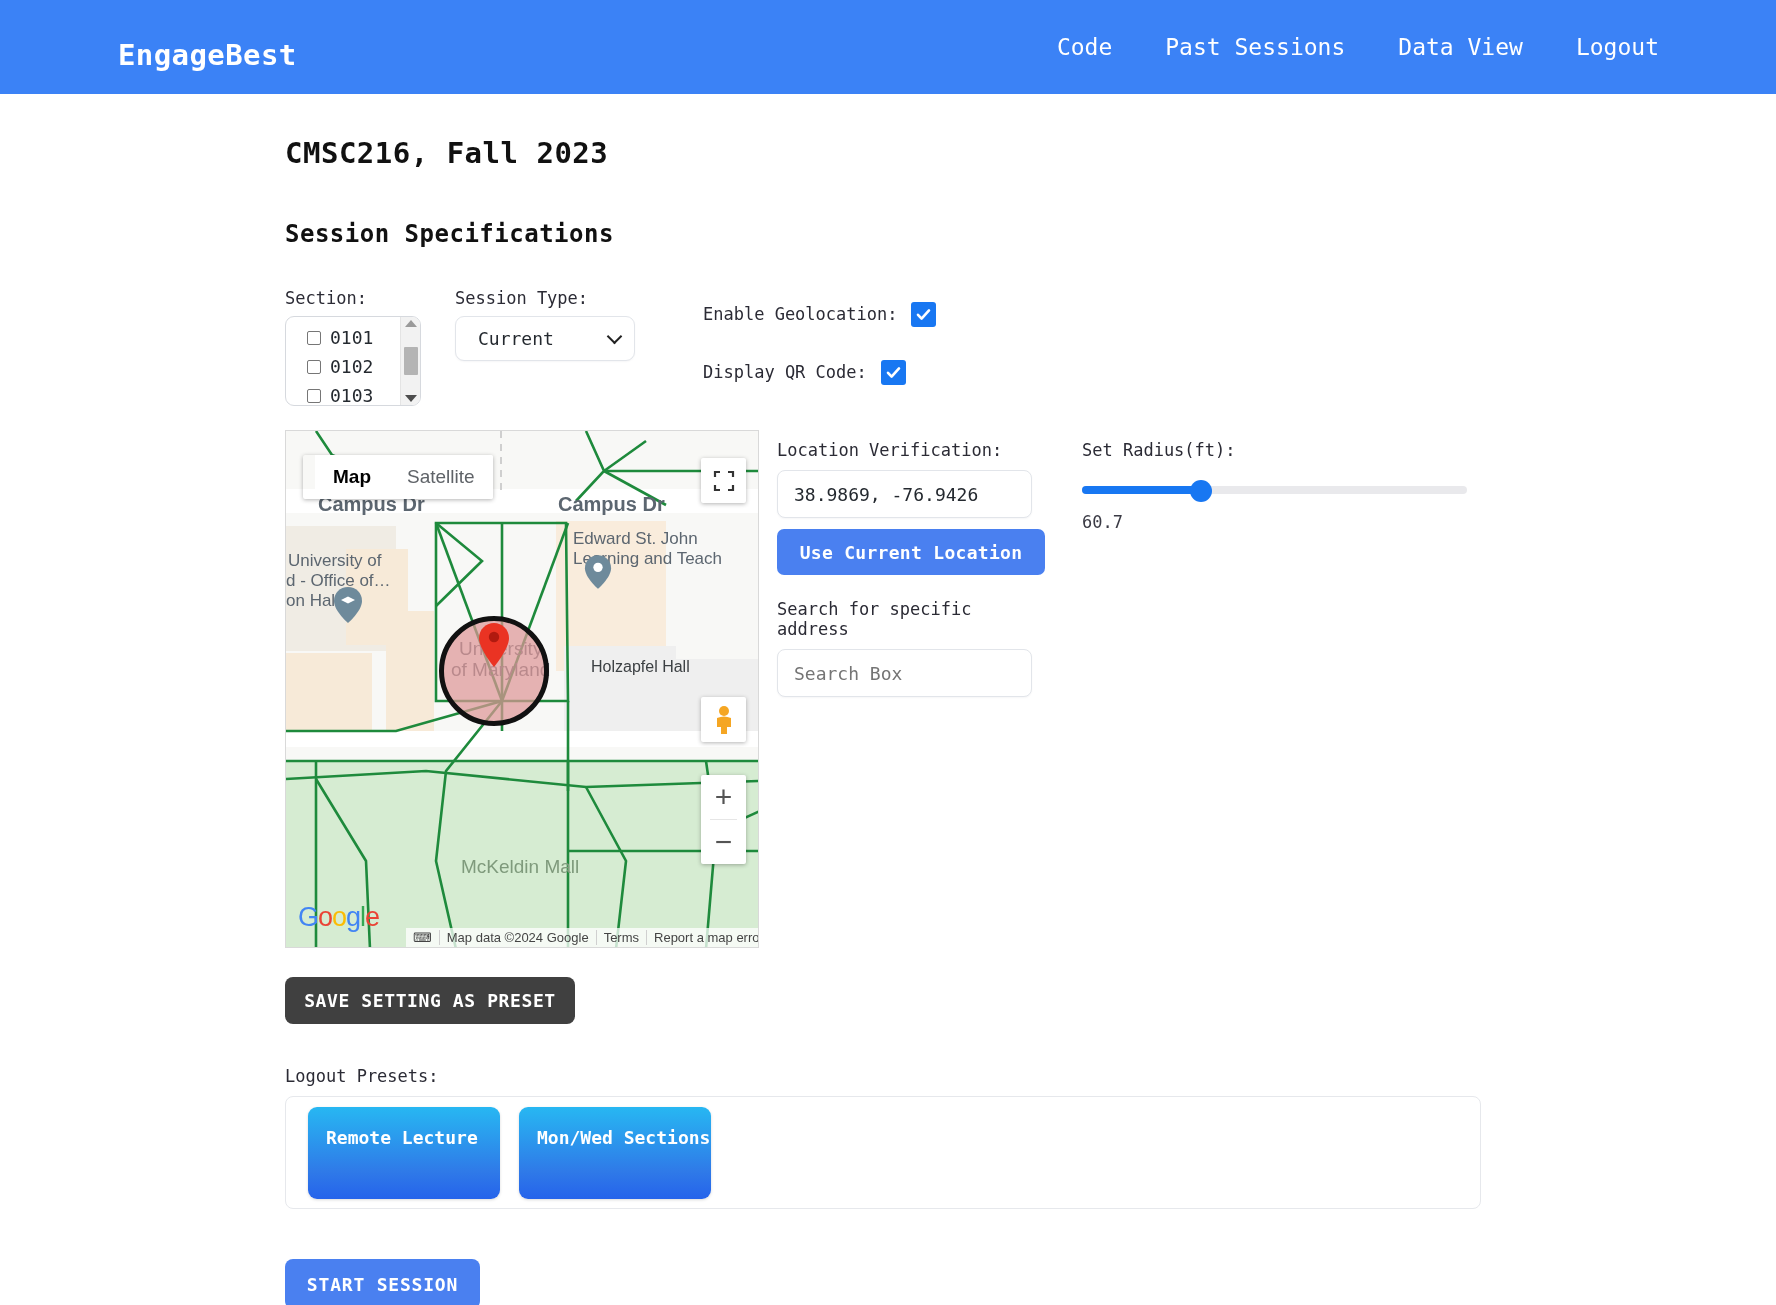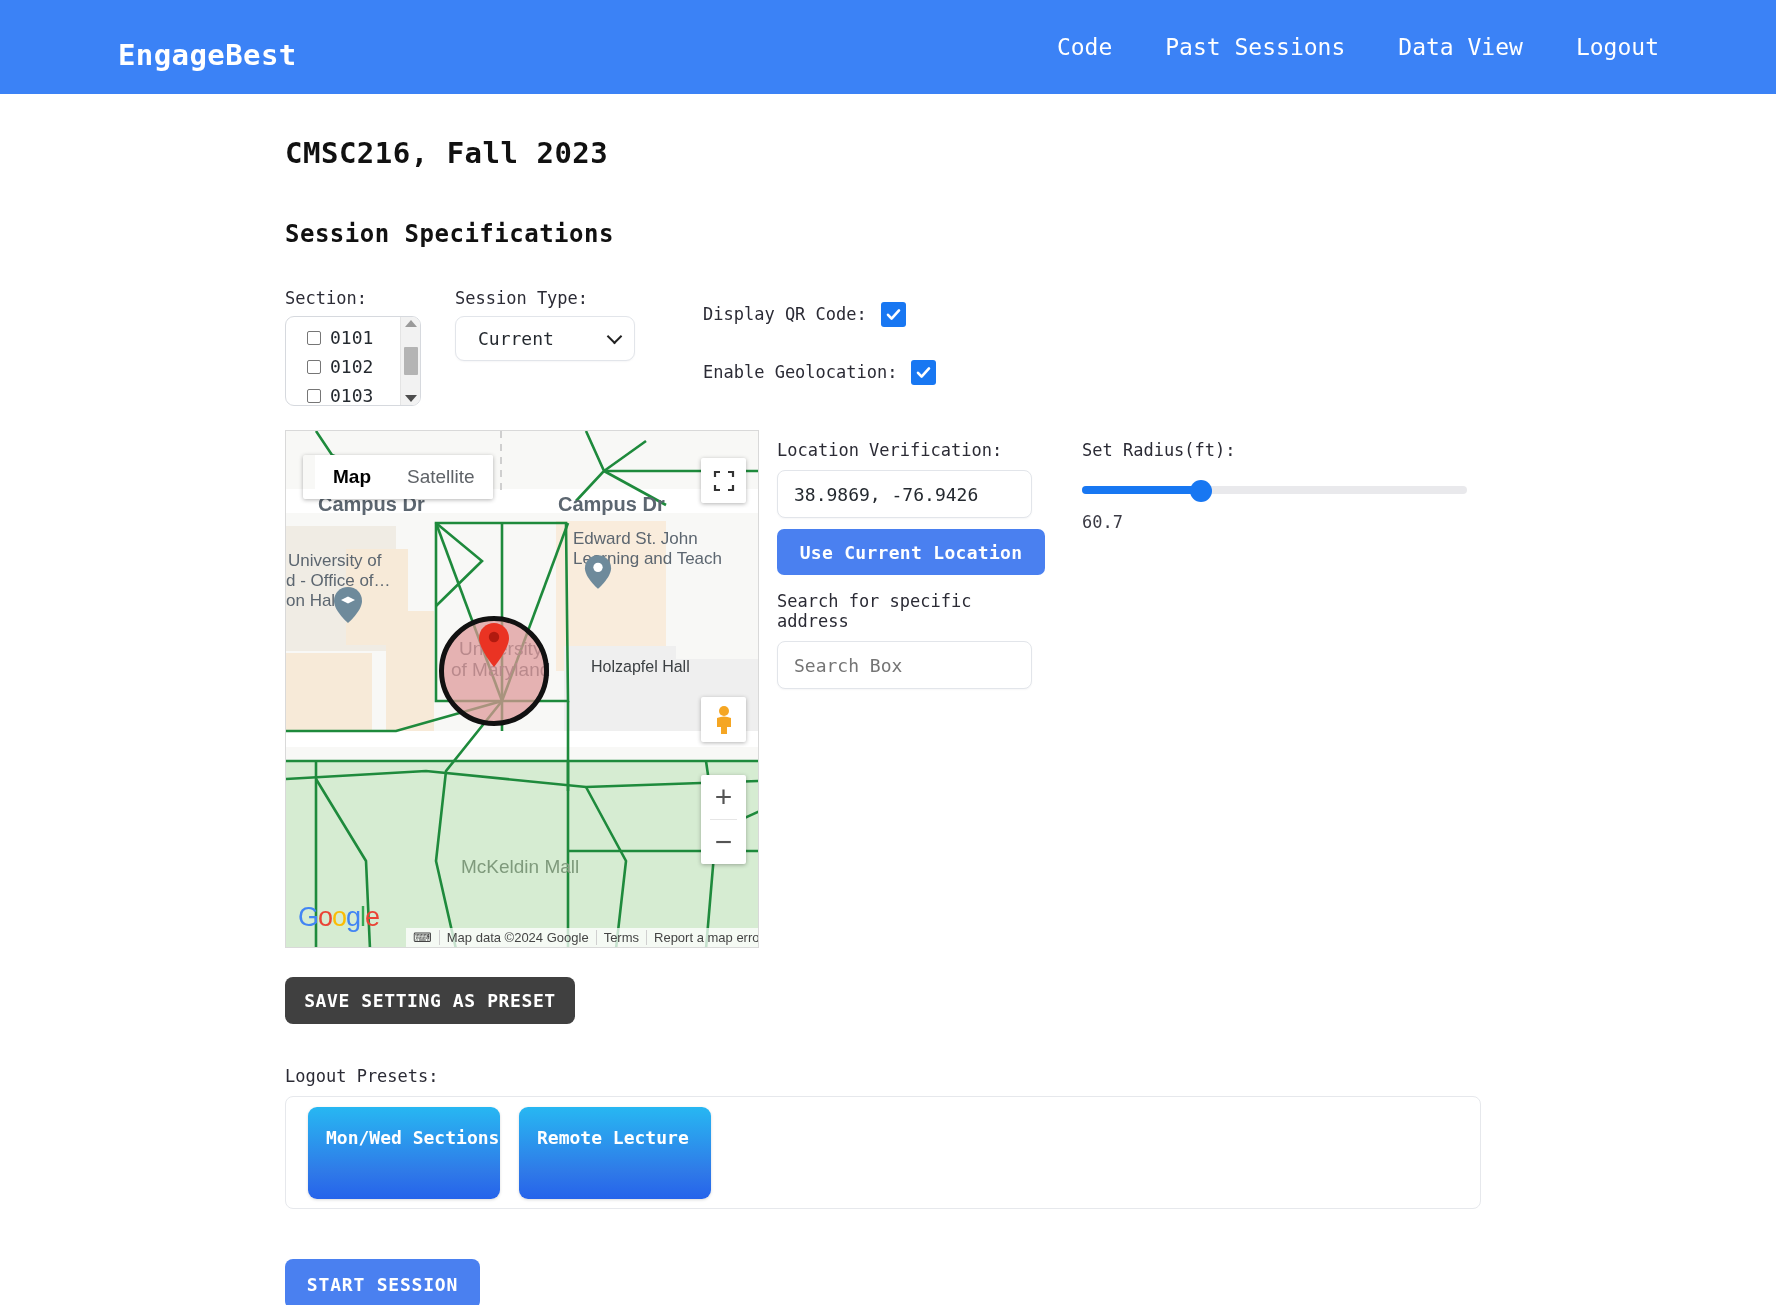--- a/index.html
+++ b/index.html
@@ -122,21 +122,21 @@
   .textinput {
     margin-top:10px; width:255px; height:48px; border:1px solid #e2e5ea; border-radius:8px;
     background:#fff; display:flex; align-items:center; padding:0 16px; font-size:18px; color:#24292f;
     box-shadow:0 1px 2px rgba(16,24,40,.04);
   }
   .primary-btn {
     margin-top:11px; width:268px; height:46px; background:#4a80f0; border:none; border-radius:7px;
     color:#fff; font-size:18px; font-weight:bold; font-family:inherit;
     display:flex; align-items:center; justify-content:center; letter-spacing:.3px;
   }
-  .sub-lbl { margin-top:16px; font-size:17px; color:#2b2b35; }
+  .sub-lbl { margin-top:24px; font-size:17px; color:#2b2b35; }
 
   
   .radcol { margin-left:50px; width:390px; padding-top:10px; }
   .slider { margin-top:22px; width:385px; height:15px; position:relative; }
   .slider .track { position:absolute; top:4px; left:0; right:0; height:8px; background:#e9e9ec; border-radius:4px; }
   .slider .fill { position:absolute; top:4px; left:0; height:8px; background:#1877f2; border-radius:4px; }
   .slider .thumb { position:absolute; top:-2px; width:22px; height:22px; background:#1877f2; border-radius:50%; }
   .radval { margin-top:15px; font-size:17px; color:#3b3b45; }
 
   
@@ -210,29 +210,29 @@
     <div class="sessiontype-wrap">
       <div class="field-label">Session Type:</div>
       <div class="select-box">
         <span class="sel-val">Current</span>
         <span class="chev"></span>
       </div>
     </div>
 
     <div class="toggles">
       <div class="toggle-row">
-        <span class="toggle-label">Display QR Code:</span>
+        <span class="toggle-label">Enable Geolocation:</span>
         <span class="cb-checked">
           <svg width="17" height="17" viewBox="0 0 17 17">
               <path d="M3 8.8 L6.6 12.6 L14 4.4" stroke="#fff" stroke-width="2.6" fill="none" stroke-linecap="round" stroke-linejoin="round"></path>
             </svg>
         </span>
       </div>
       <div class="toggle-row">
-        <span class="toggle-label">Enable Geolocation:</span>
+        <span class="toggle-label">Display QR Code:</span>
         <span class="cb-checked">
           <svg width="17" height="17" viewBox="0 0 17 17">
               <path d="M3 8.8 L6.6 12.6 L14 4.4" stroke="#fff" stroke-width="2.6" fill="none" stroke-linecap="round" stroke-linejoin="round"></path>
             </svg>
         </span>
       </div>
     </div>
   </div>
 
   <div class="maprow">
@@ -364,18 +364,18 @@
         <div class="thumb" style="left:calc(31% - 11px)"></div>
       </div>
       <div class="radval">60.7</div>
     </div>
   </div>
 
   <button class="save-preset-btn">SAVE SETTING AS PRESET</button>
 
   <div class="saved-lbl">Logout Presets:</div>
   <div class="presets-panel">
+    <div class="preset-card">Remote Lecture</div>
     <div class="preset-card">Mon/Wed Sections</div>
-    <div class="preset-card">Remote Lecture</div>
   </div>
 
   <button class="start-btn">START SESSION</button>
 </div>
 
 </body></html>

